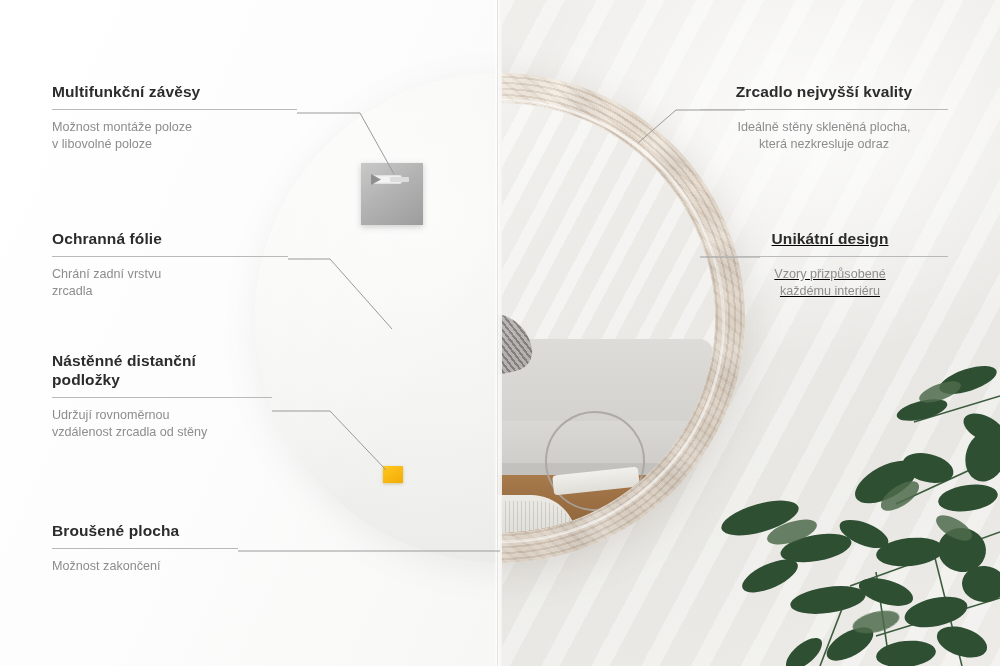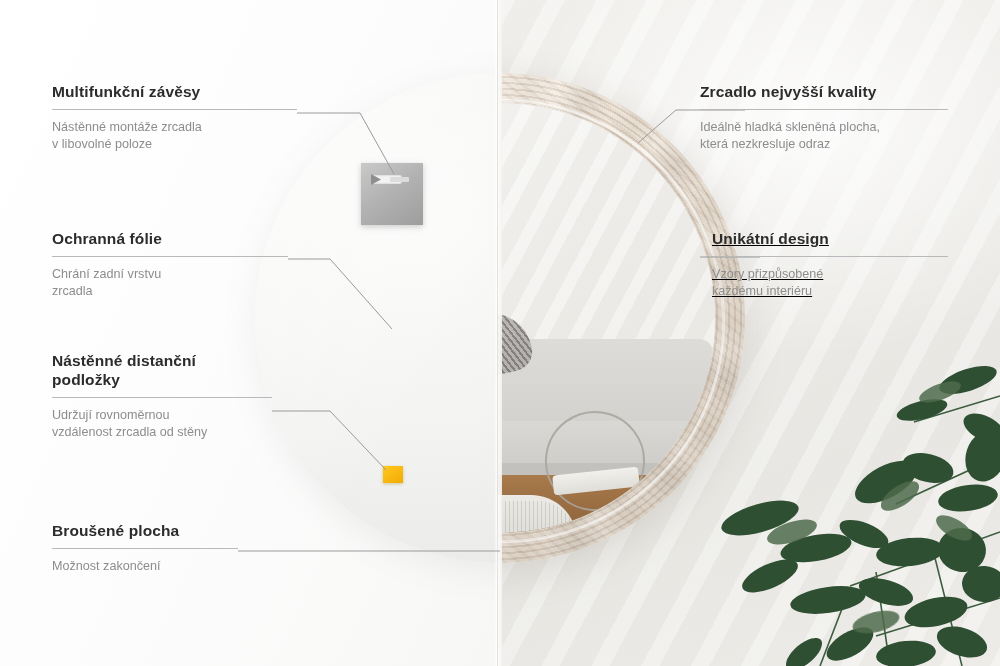--- a/index.html
+++ b/index.html
@@ -180,21 +180,21 @@
     background:linear-gradient(150deg,#ffc81e 0%,#f2ab06 100%);
     box-shadow:0 1px 3px rgba(150,120,0,.35);
   }
 
   
   .plant{position:absolute;right:0;bottom:0;width:300px;height:330px;pointer-events:none;}
 
   
   .callout{position:absolute;}
   .callout.left{text-align:left;}
-  .callout.right{text-align:left;}
+  .callout.right{text-align:center;}
   .c-title{
     font-size:15.5px;font-weight:bold;color:#2c2c2c;letter-spacing:.1px;
     line-height:19px;white-space:pre-line;
   }
   .c-rule{height:1px;background:#b9b9b9;margin-top:8px;}
   .c-body{
     font-size:12.6px;color:#8d8d8d;line-height:17px;margin-top:9px;white-space:pre-line;
   }
   .leader{position:absolute;left:0;top:0;width:1000px;height:666px;pointer-events:none;}
 </style>
@@ -297,21 +297,21 @@
       <ellipse cx="200" cy="160" rx="22" ry="10" transform="rotate(-34 200 160)"></ellipse>
       <ellipse cx="92" cy="196" rx="26" ry="10" transform="rotate(-18 92 196)"></ellipse>
       <ellipse cx="176" cy="286" rx="24" ry="10" transform="rotate(-14 176 286)"></ellipse>
       <ellipse cx="254" cy="192" rx="20" ry="9" transform="rotate(30 254 192)"></ellipse>
     </g>
   </svg>
 
   <div class="callout left" style="left:52px;top:82px;width:245px;">
     <div class="c-title">Multifunkční závěsy</div>
     <div class="c-rule"></div>
-    <div class="c-body">Nástěnné montáže zrcadla
+    <div class="c-body">Možnost montáže poloze
 v libovolné poloze</div>
   </div>
 
   <div class="callout left" style="left:52px;top:229px;width:236px;">
     <div class="c-title">Ochranná fólie</div>
     <div class="c-rule"></div>
     <div class="c-body">Chrání zadní vrstvu
 zrcadla</div>
   </div>
 
@@ -325,21 +325,21 @@
 
   <div class="callout left" style="left:52px;top:521px;width:186px;">
     <div class="c-title">Broušené plocha</div>
     <div class="c-rule"></div>
     <div class="c-body">Možnost zakončení</div>
   </div>
 
   <div class="callout right" style="left:700px;top:82px;width:248px;">
     <div class="c-title">Zrcadlo nejvyšší kvality</div>
     <div class="c-rule"></div>
-    <div class="c-body">Ideálně hladká skleněná plocha,
+    <div class="c-body">Ideálně stěny skleněná plocha,
 která nezkresluje odraz</div>
   </div>
 
   <div class="callout right" style="left:712px;top:229px;width:236px;text-decoration:underline;">
     <div class="c-title">Unikátní design</div>
     <div class="c-rule"></div>
     <div class="c-body">Vzory přizpůsobené
 každému interiéru</div>
   </div>
 

